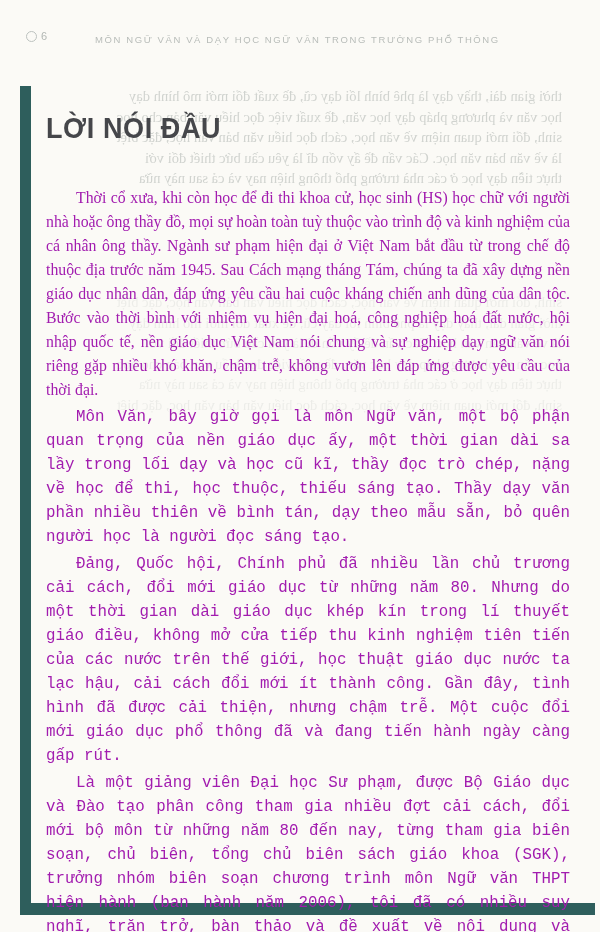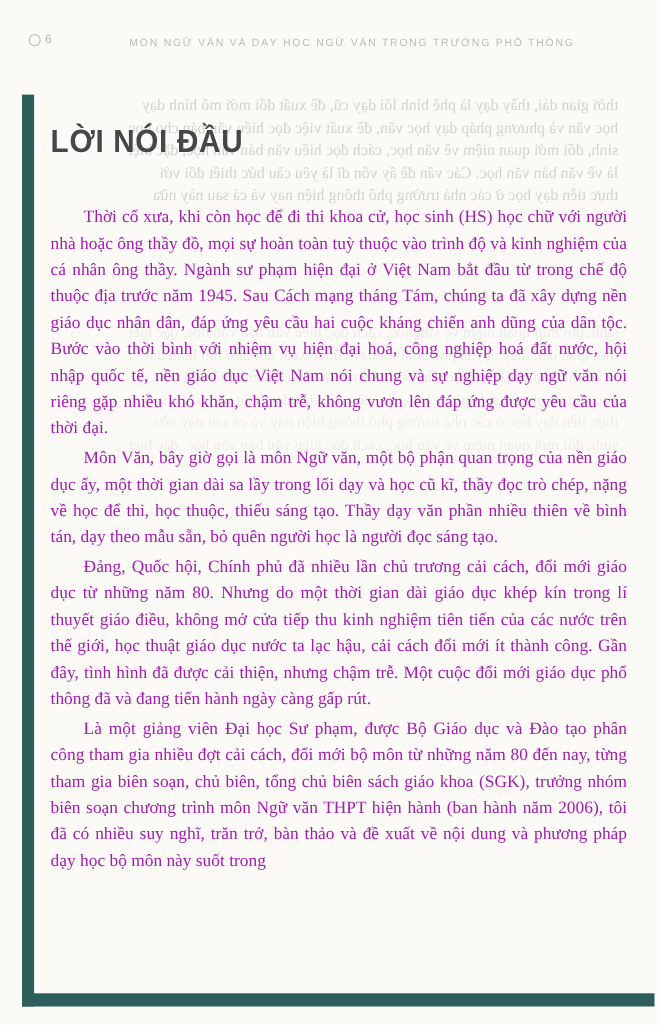--- a/index.html
+++ b/index.html
@@ -15,21 +15,21 @@
     position:absolute;left:20px;top:86px;bottom:17px;width:11px;
     background:#2e5e5c;
   }
   .frame-bottom{
     position:absolute;left:20px;right:5px;bottom:17px;height:12px;
     background:#2e5e5c;
   }
   
   .running-head{
     position:absolute;top:34px;left:95px;right:55px;
-    text-align:center;
+    text-align:left;
     font-family:"Liberation Sans", sans-serif;
     font-size:9.5px;letter-spacing:1.6px;
     color:#8b9390;opacity:.6;filter:blur(.4px);
     white-space:nowrap;overflow:hidden;
   }
   .page-number{
     position:absolute;top:30px;left:26px;
     display:flex;align-items:center;gap:4px;
     font-family:"Liberation Sans", sans-serif;
     font-size:11px;color:#8b9390;opacity:.65;filter:blur(.3px);
@@ -61,21 +61,21 @@
   .body{
     position:absolute;top:186px;left:46px;width:524px;z-index:2;
   }
   .body p{
     margin:0 0 0 0;
     text-align:justify;
     text-indent:30px;
     font-size:15.8px;line-height:24px;
     color:#a21caf;
   }
-  .body p + p{margin-top:3px;}
+  .body p + p{margin-top:3px;font-family:Liberation Mono, monospace;}
 </style>
 </head>
 <body>
 
 <div class="page">
 
   <div class="page-number">
     <span class="orn"></span>
     <span>6</span>
   </div>

